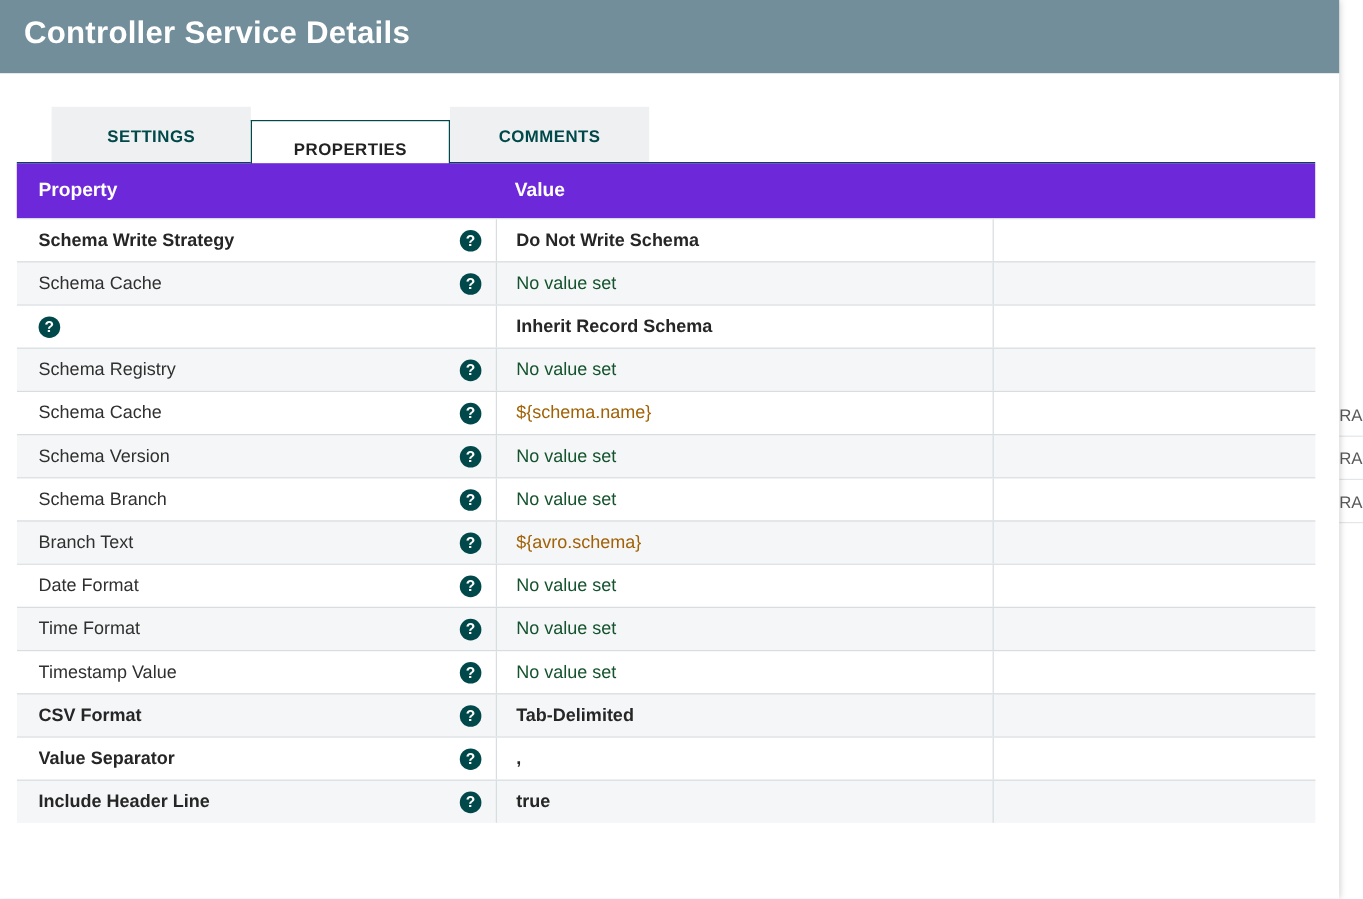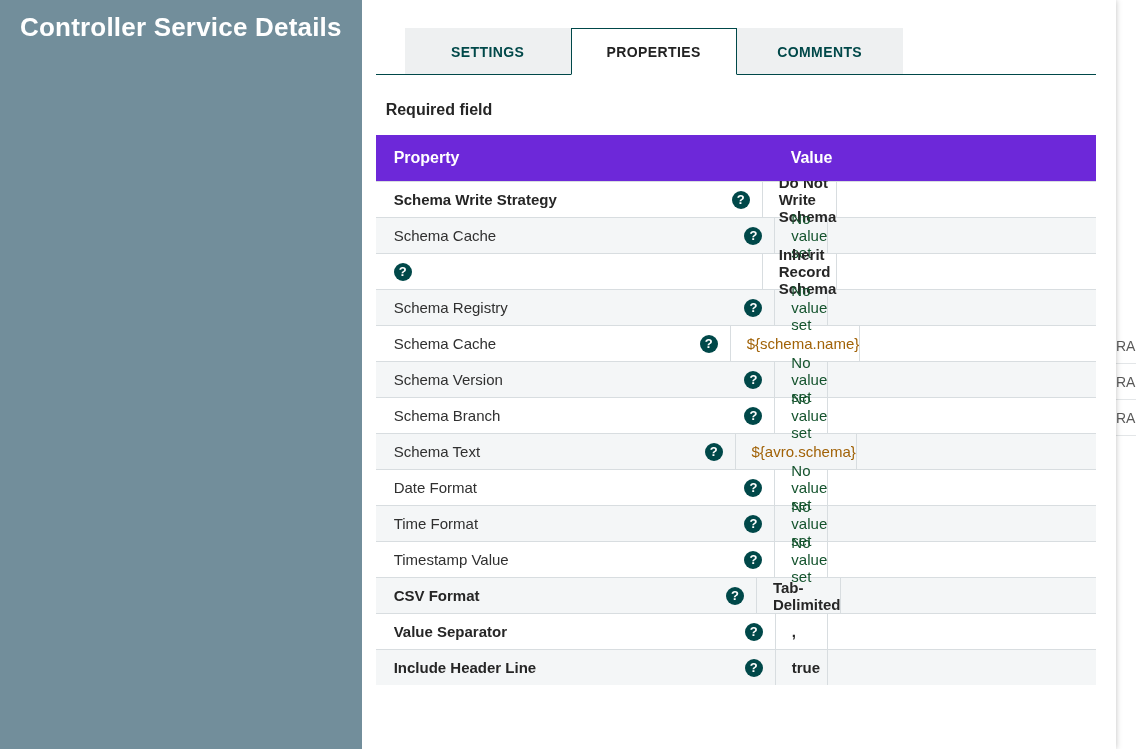--- a/index.html
+++ b/index.html
@@ -34,21 +34,21 @@
   
   .dialog {
     position: absolute;
     left: 0;
     top: 0;
     width: 1116px;
     height: 749px;
     background: #ffffff;
     box-shadow: 0 0 6px rgba(0,0,0,0.25);
     display: flex;
-    flex-direction: row;
+    flex-direction: column;
   }
 
   .dialog-header {
     background: #728e9b;
     color: #ffffff;
     padding: 12px 20px 18px 20px;
     font-size: 26px;
     font-weight: 700;
     letter-spacing: 0.2px;
   }
@@ -86,21 +86,21 @@
     cursor: pointer;
     user-select: none;
     margin-right: 0;
   }
   .tab.active {
     background: #ffffff;
     color: #222222;
     border: 1px solid #004849;
     border-bottom: 1px solid #ffffff;
     position: relative;
-    top: 1px;
+    top: 12px;
     height: 47px;
   }
 
   
   .section-label {
     margin-top: 26px;
     margin-bottom: 16px;
     margin-left: 10px;
     font-size: 16px;
     font-weight: 700;
@@ -224,21 +224,20 @@
   <div class="dialog-header">Controller Service Details</div>
 
   <div class="dialog-body">
 
     <div class="tabs">
       <div class="tab">SETTINGS</div>
       <div class="tab active">PROPERTIES</div>
       <div class="tab">COMMENTS</div>
     </div>
 
-    <div class="section-label">Required field</div>
 
     <div class="prop-table-wrap">
       <div class="table-header">
         <div class="th-property">Property</div>
         <div class="th-value">Value</div>
       </div>
       <div class="table-body" id="table-body">
           <div class="row plain">
             <div class="cell-name bold">
               <span class="name-text">Schema Write Strategy</span>
@@ -296,21 +295,21 @@
             <div class="cell-name">
               <span class="name-text">Schema Branch</span>
               <span class="help-icon">?</span>
             </div>
             <div class="col-sep"></div>
             <div class="cell-value unset">No value set</div>
             <div class="cell-extra"></div>
           </div>
           <div class="row alt">
             <div class="cell-name">
-              <span class="name-text">Schema Text</span>
+              <span class="name-text">Branch Text</span>
               <span class="help-icon">?</span>
             </div>
             <div class="col-sep"></div>
             <div class="cell-value">${avro.schema}</div>
             <div class="cell-extra"></div>
           </div>
           <div class="row plain">
             <div class="cell-name">
               <span class="name-text">Date Format</span>
               <span class="help-icon">?</span>

